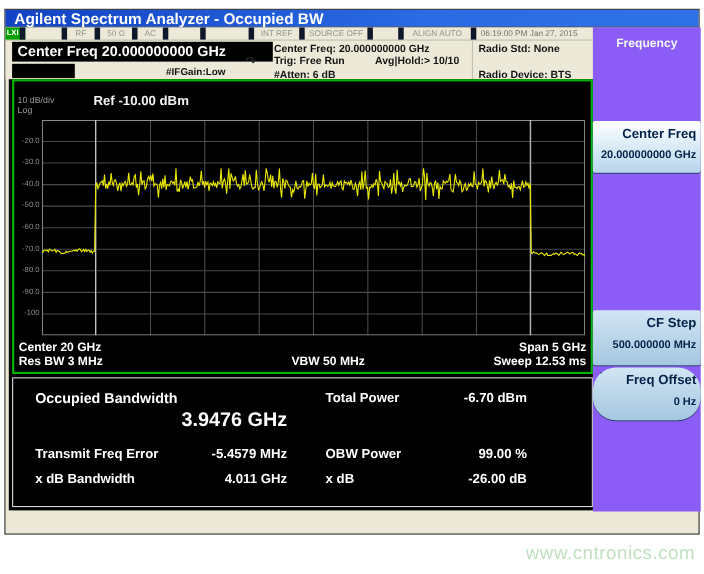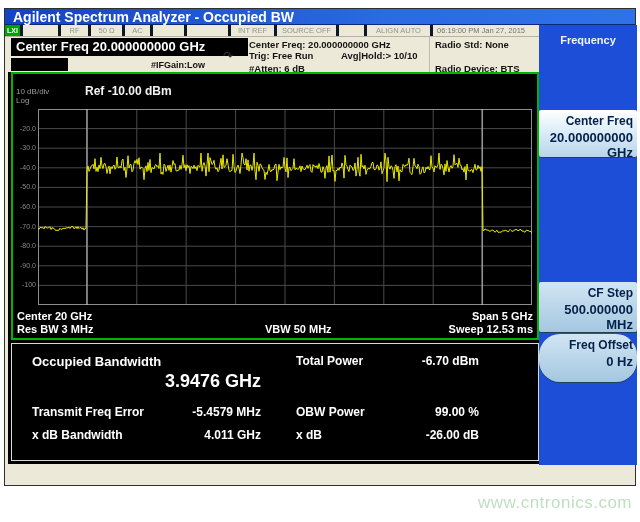--- a/index.html
+++ b/index.html
@@ -7,21 +7,21 @@
   .page{position:absolute;left:0;top:0;width:640px;height:522px;background:#ffffff;}
 
   .window{position:absolute;left:4px;top:8px;width:632px;height:478px;background:#ece9d8;border:1px solid #2f2f2f;box-sizing:border-box;}
 
   
   .titlebar{position:absolute;left:0;top:0;width:630px;height:16px;background:linear-gradient(90deg,#1243c4,#2a6ae2 60%,#2f72e8);border-bottom:1px solid #0a2a78;box-sizing:border-box;display:flex;align-items:center;padding-left:8px;}
   .titlebar span{color:#ffffff;font-size:14px;font-weight:bold;white-space:nowrap;}
 
   
   .statusstrip{position:absolute;left:0;top:16px;width:534px;height:12px;background:#ece9d8;border-bottom:1px solid #b6b3a2;display:flex;align-items:stretch;font-size:7.5px;color:#94948a;box-sizing:border-box;}
-  .ss-cell{display:flex;align-items:center;justify-content:center;border-right:3px solid #0f172a;box-sizing:border-box;white-space:nowrap;overflow:hidden;}
+  .ss-cell{display:flex;align-items:center;justify-content:center;border-right:5px solid #0f172a;box-sizing:border-box;white-space:nowrap;overflow:hidden;}
   .ss-lxi{background:#00a000;color:#ffffff;font-weight:bold;font-size:7px;width:18px;}
   .ss-time{color:#73736a;justify-content:flex-start;padding-left:4px;border-right:none;flex:1;}
 
   
   .measbar{position:absolute;left:0;top:28px;width:534px;height:35px;background:#ece9d8;font-weight:bold;color:#141414;}
   .cf-display{position:absolute;left:6px;top:1px;width:237px;height:18px;background:#000000;color:#ffffff;font-size:13px;font-weight:bold;line-height:18px;padding-left:5px;box-sizing:border-box;white-space:nowrap;}
   .blackbox2{position:absolute;left:6px;top:21px;width:57px;height:13px;background:#000000;}
   .ifgain{position:absolute;left:146px;top:23px;font-size:9px;color:#111111;}
   .sweep-arrow{position:absolute;left:218px;top:12px;font-size:12px;color:#333333;font-weight:normal;}
   .m-cf{position:absolute;left:244px;top:2px;font-size:9.5px;}
@@ -67,28 +67,28 @@
   .r-xd-v{left:377px;top:84px;width:90px;}
 
   
   .statusbar{position:absolute;left:3px;top:455px;width:627px;height:15px;background:#d6d2c6;border:1px solid #98958a;box-sizing:border-box;display:flex;align-items:stretch;font-size:7.5px;color:#3c3c32;}
   .sb-cell{display:flex;align-items:center;border-right:1px solid #a8a598;box-sizing:border-box;white-space:nowrap;}
   .sb-msg{flex:0 0 402px;padding-left:6px;}
   .sb-status{flex:0 0 36px;padding-left:3px;}
   .sb-rest{flex:1;border-right:none;}
 
   
-  .softpanel{position:absolute;left:534px;top:16px;width:98px;height:440px;background:#1d4ed8;text-decoration:underline;}
+  .softpanel{position:absolute;left:534px;top:16px;width:98px;height:440px;background:#8b5cf6;text-decoration:underline;}
   .sp-title{position:absolute;left:0;top:9px;width:100%;text-align:center;color:#eef4fa;font-weight:bold;font-size:11px;}
   .softkey{position:absolute;left:0;width:98px;box-sizing:border-box;padding:4px 4px 2px 4px;text-align:right;color:#04214a;border-radius:2px;box-shadow:0 1px 0 #1f4058;}
   .sk-selected{top:85px;height:47px;background:linear-gradient(180deg,#ffffff,#ddedf8 45%,#b7d5ea);}
   .sk-cfstep{top:257px;height:50px;background:linear-gradient(180deg,#d2e5f3,#a4c7e0);}
   .sk-offset{top:309px;height:48px;background:linear-gradient(180deg,#d2e5f3,#a4c7e0);border-radius:21px;}
   .sk-label{display:block;font-size:12px;font-weight:bold;}
-  .sk-value{display:block;font-size:13px;font-weight:bold;margin-top:2px;}
+  .sk-value{display:block;font-size:10px;font-weight:bold;margin-top:8px;}
   .sk-automan{display:flex;font-size:12px;font-weight:bold;margin-top:16px;}
   .sk-auto{text-decoration:underline;cursor:default;}
 
   .watermark{position:absolute;right:8px;top:493px;font-size:17px;color:#bfdfbf;letter-spacing:0.5px;}
 </style>
 </head>
 <body>
 
 <div class="page">
   <div class="window">

